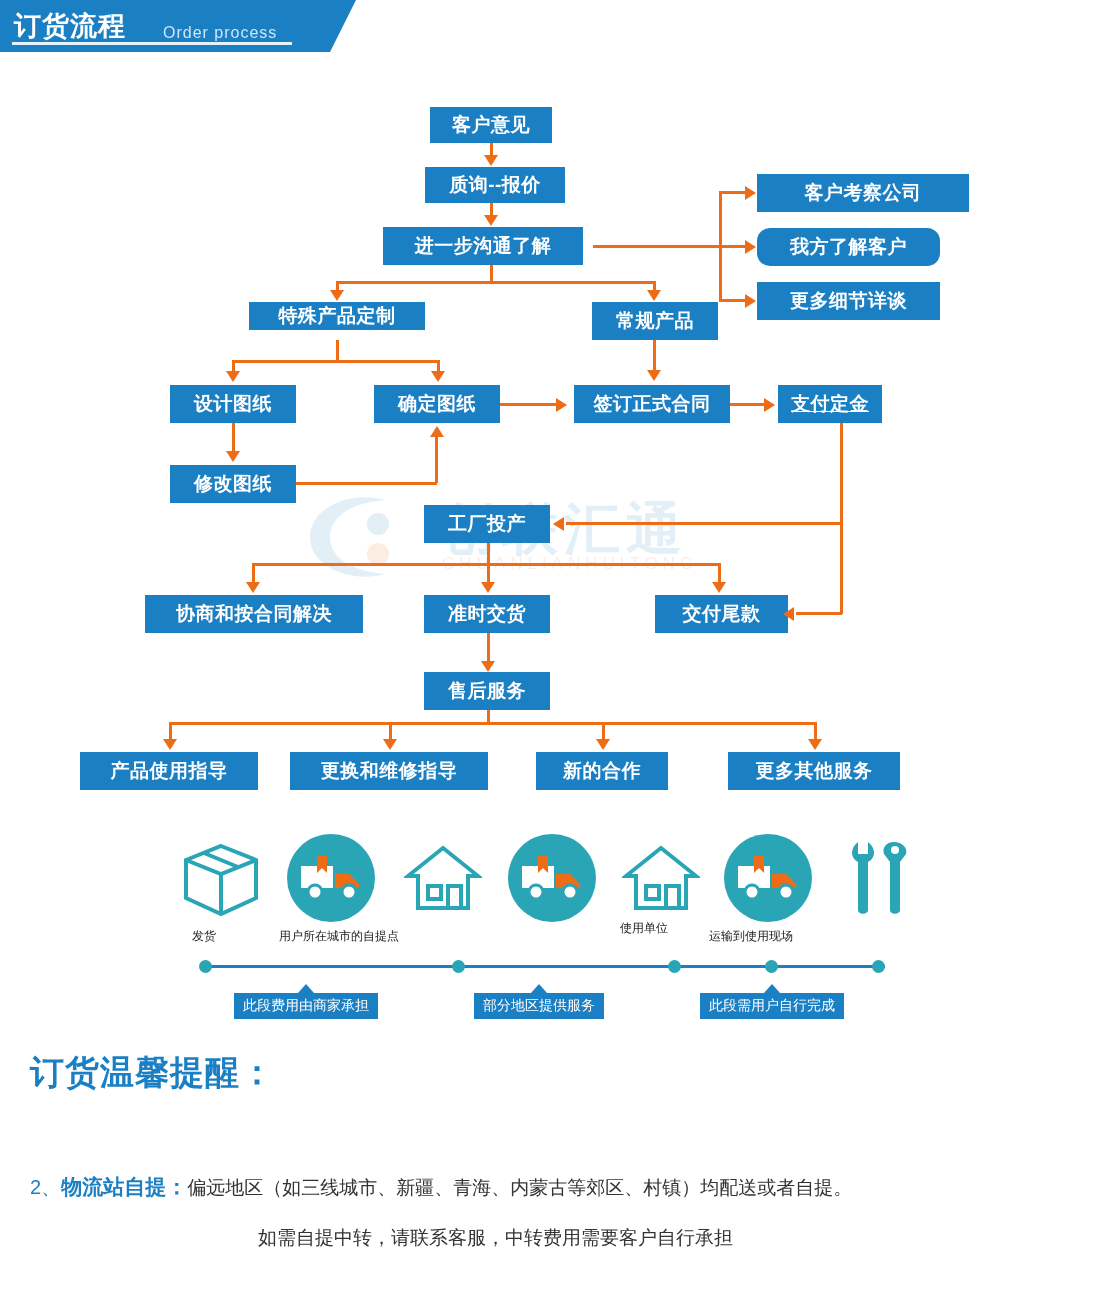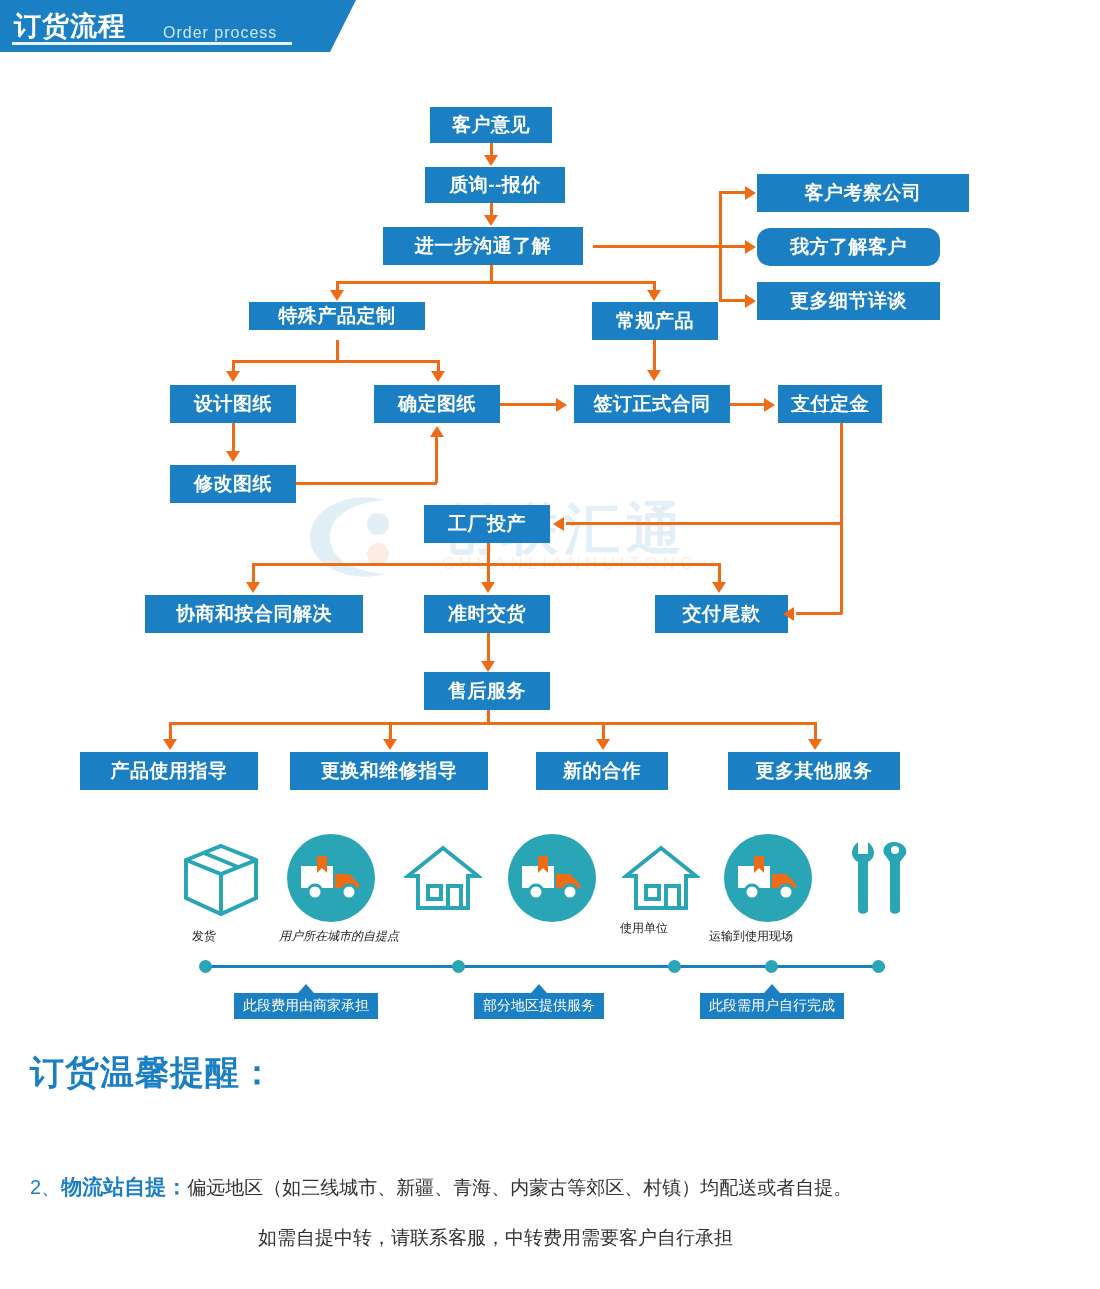--- a/index.html
+++ b/index.html
@@ -265,21 +265,21 @@
     </svg>
   </div>
 
   <svg style="position:absolute;left:842px;top:16px;" width="70" height="84" viewBox="0 0 70 84">
     <path d="M16 6 C8 12, 8 22, 16 26 L16 74 C16 79, 26 79, 26 74 L26 26 C34 22, 34 12, 26 6 L26 18 L16 18 Z" fill="#2aa5b5"></path>
     <path d="M52 6 C44 6, 40 12, 42 18 L48 26 L48 74 C48 79, 58 79, 58 74 L58 26 L64 18 C66 12, 60 6, 52 6 Z" fill="#2aa5b5"></path>
     <circle cx="53" cy="14" r="4" fill="#ffffff"></circle>
   </svg>
 
   <div class="cap" style="left:192px;top:108px;">发货</div>
-  <div class="cap" style="left:279px;top:108px;font-style:italic;">用户所在城市的自提点</div>
+  <div class="cap" style="left:279px;top:108px;">用户所在城市的自提点</div>
   <div class="cap" style="left:620px;top:100px;">使用单位</div>
   <div class="cap" style="left:709px;top:108px;">运输到使用现场</div>
 
   <div class="track" style="left:205px;top:145px;width:680px;"></div>
   <div class="dot" style="left:199px;top:140px;"></div>
   <div class="dot" style="left:452px;top:140px;"></div>
   <div class="dot" style="left:668px;top:140px;"></div>
   <div class="dot" style="left:765px;top:140px;"></div>
   <div class="dot" style="left:872px;top:140px;"></div>
 

